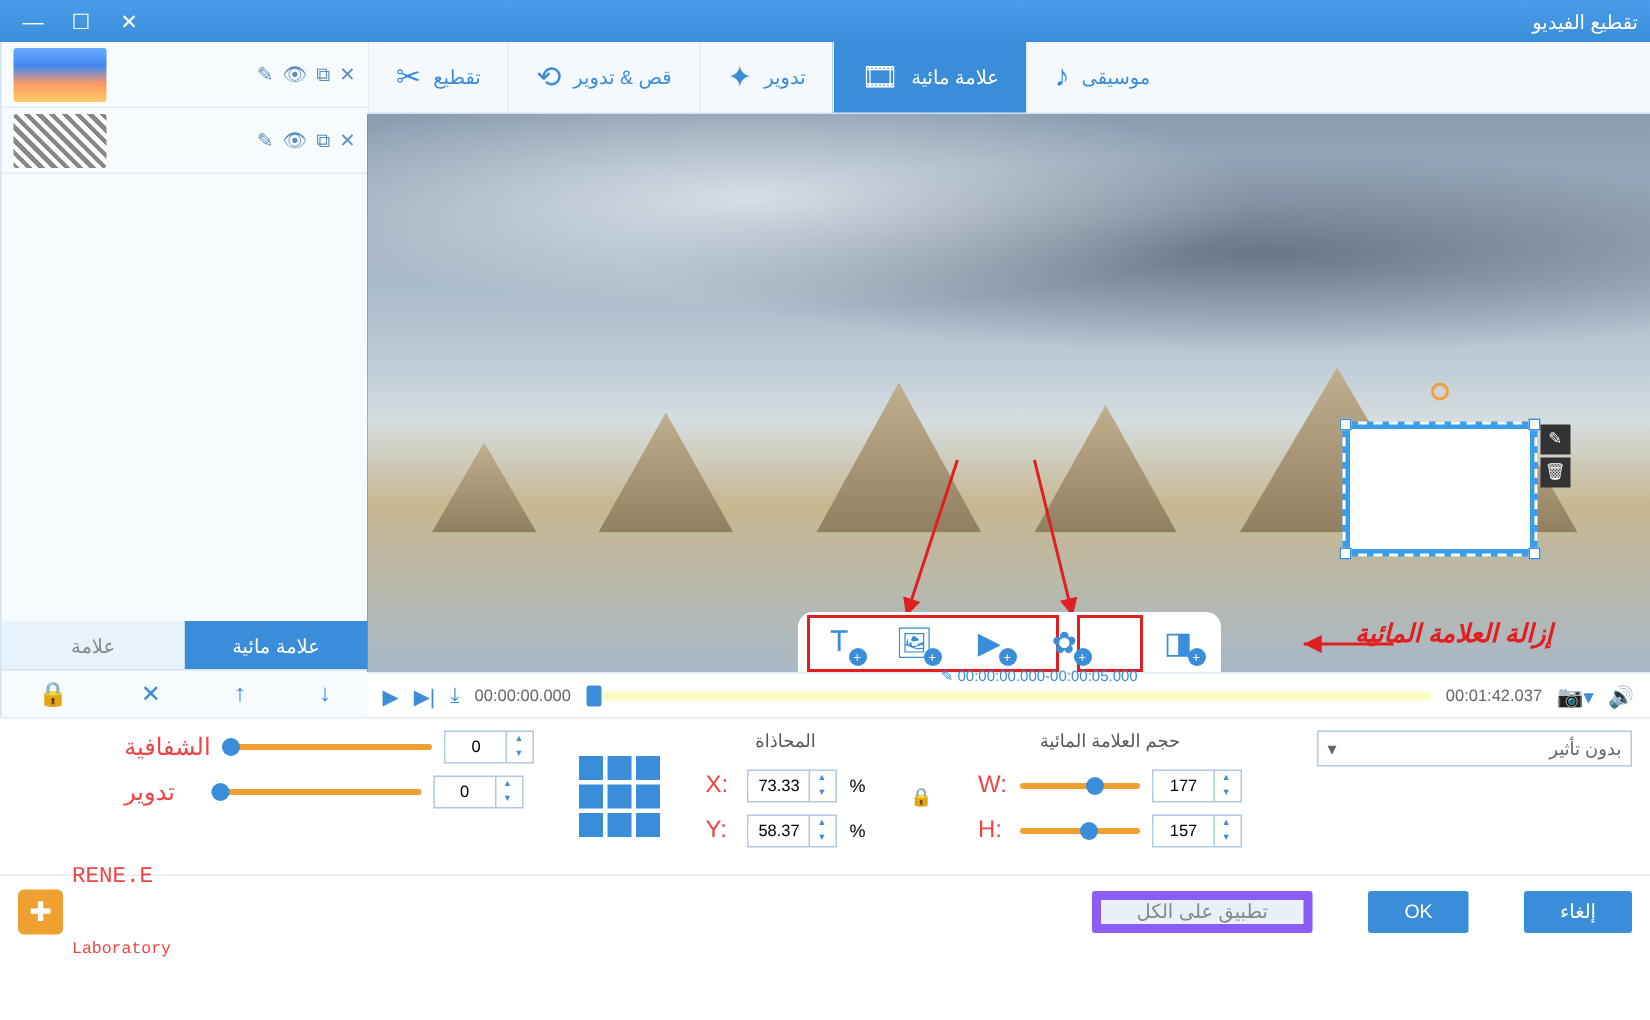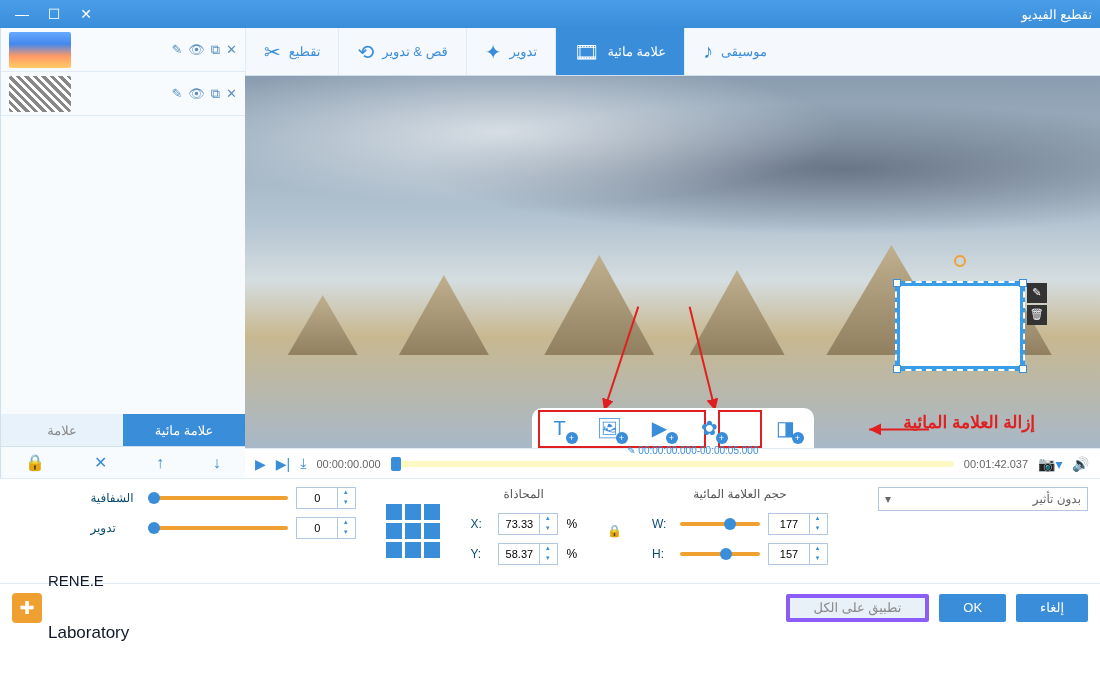--- a/index.html
+++ b/index.html
@@ -52,39 +52,39 @@
 .timeline-row { height: 30px; display: flex; align-items: center; padding: 0 10px; gap: 10px; background: #fff; border-top: 1px solid #e0ecf5; direction: ltr; }
 .play-btn { color: #3a8dd8; font-size: 14px; cursor: pointer; }
 .timecode { font-size: 11px; color: #666; }
 .timeline-track { flex: 1; height: 6px; background: #fef9c3; border-radius: 3px; position: relative; }
 .timeline-marker { position: absolute; left: 0; top: -4px; width: 10px; height: 14px; background: #3a8dd8; border-radius: 2px; }
 
 .props { height: 105px; background: #fff; padding: 8px 12px; display: flex; gap: 30px; border-top: 1px solid #e0ecf5; }
 .prop-col { display: flex; flex-direction: column; gap: 8px; }
 .prop-label { font-size: 12px; color: #555; text-align: center; margin-bottom: 4px; }
 .prop-row { display: flex; align-items: center; gap: 8px; direction: ltr; }
-.prop-row label { font-size: 12px; color: #0c4a6e; min-width: 20px; }
+.prop-row label { font-size: 16px; color: #ef4444; min-width: 20px; }
 .slider { width: 80px; height: 4px; background: #f0a030; border-radius: 2px; position: relative; }
 .slider-thumb { position: absolute; top: -4px; width: 12px; height: 12px; background: #3a8dd8; border-radius: 50%; }
 .num-input { width: 60px; height: 22px; border: 1px solid #b0c8e0; display: flex; align-items: center; }
 .num-input input { width: 40px; border: none; text-align: center; font-size: 11px; outline: none; }
 .num-spin { width: 16px; display: flex; flex-direction: column; border-left: 1px solid #b0c8e0; }
 .num-spin div { height: 10px; font-size: 7px; text-align: center; color: #3a8dd8; cursor: pointer; }
 .align-grid { display: grid; grid-template-columns: repeat(3, 16px); grid-template-rows: repeat(3, 16px); gap: 3px; }
 .align-cell { background: #3a8dd8; cursor: pointer; }
 .dropdown { width: 210px; height: 24px; border: 1px solid #b0c8e0; display: flex; align-items: center; justify-content: space-between; padding: 0 6px; font-size: 12px; color: #666; background: #fff; }
 
 .footer { height: 48px; display: flex; align-items: center; justify-content: space-between; padding: 0 12px; border-top: 1px solid #e0ecf5; direction: ltr; }
 .logo { display: flex; align-items: center; gap: 6px; }
 .logo-icon { width: 30px; height: 30px; background: #f0a030; border-radius: 4px; display: flex; align-items: center; justify-content: center; color: #fff; font-size: 18px; }
-.logo-text { color: #0f172a; font-family: Liberation Sans, sans-serif; font-size: 15px; }
+.logo-text { color: #ef4444; font-family: Liberation Mono, monospace; font-size: 15px; }
 .footer-btns { display: flex; gap: 10px; }
 .btn { height: 28px; padding: 0 24px; border: none; border-radius: 2px; font-size: 13px; cursor: pointer; }
-.btn-primary { background: #3a8dd8; color: #fff; }
-.btn-default { background: #e8f0f8; color: #888; border: 4px solid #8b5cf6; }
+.btn-primary { background: #3a8dd8; color: #fff; margin-left: 27px; }
+.btn-default { background: #e8f0f8; color: #888; border: 6px solid #8b5cf6; }
 </style>
 </head>
 <body>
 
 <div class="titlebar">
   <div class="titlebar-title">تقطيع الفيديو</div>
   <div class="win-controls">
     <div class="win-btn">—</div>
     <div class="win-btn">☐</div>
     <div class="win-btn">✕</div>
@@ -133,21 +133,21 @@
           <div class="wm-handle" style="top:-4px; left:-4px;"></div>
           <div class="wm-handle" style="top:-4px; right:-4px;"></div>
           <div class="wm-handle" style="bottom:-4px; left:-4px;"></div>
           <div class="wm-handle" style="bottom:-4px; right:-4px;"></div>
           <div class="wm-side-btns">
             <div class="wm-side-btn">✎</div>
             <div class="wm-side-btn">🗑</div>
           </div>
         </div>
 
-        <div class="annot" style="bottom:4%; left:77%;">إزالة العلامة المائية</div>
+        <div class="annot" style="bottom:4%; left:77%;font-style:italic;">إزالة العلامة المائية</div>
         <svg style="position:absolute; top:0; left:0; width:100%; height:100%; pointer-events:none;">
           <defs>
               <marker id="ah" markerWidth="8" markerHeight="8" refX="6" refY="3" orient="auto">
                 <path d="M0,0 L6,3 L0,6 Z" fill="#e02020"></path>
               </marker>
             </defs>
           <line x1="46%" y1="62%" x2="42%" y2="90%" stroke="#e02020" stroke-width="2" marker-end="url(#ah)"></line>
           <line x1="52%" y1="62%" x2="55%" y2="90%" stroke="#e02020" stroke-width="2" marker-end="url(#ah)"></line>
           <line x1="80%" y1="95%" x2="73%" y2="95%" stroke="#e02020" stroke-width="2" marker-end="url(#ah)"></line>
         </svg>
@@ -321,21 +321,21 @@
         </div>
     </div>
   </div>
 </div>
 
 <div class="footer">
   <div class="logo">
     <div class="logo-icon">✚</div>
     <div>
       <div class="logo-text">RENE.E</div>
-      <div class="logo-text" style="font-size:17px;margin-top:34px;">Laboratory</div>
+      <div class="logo-text" style="font-size:11px;margin-top:34px;">Laboratory</div>
     </div>
   </div>
   <div class="footer-btns">
     <button class="btn btn-default">تطبيق على الكل</button>
     <button class="btn btn-primary">OK</button>
     <button class="btn btn-primary">إلغاء</button>
   </div>
 </div>
 
 </body></html>

